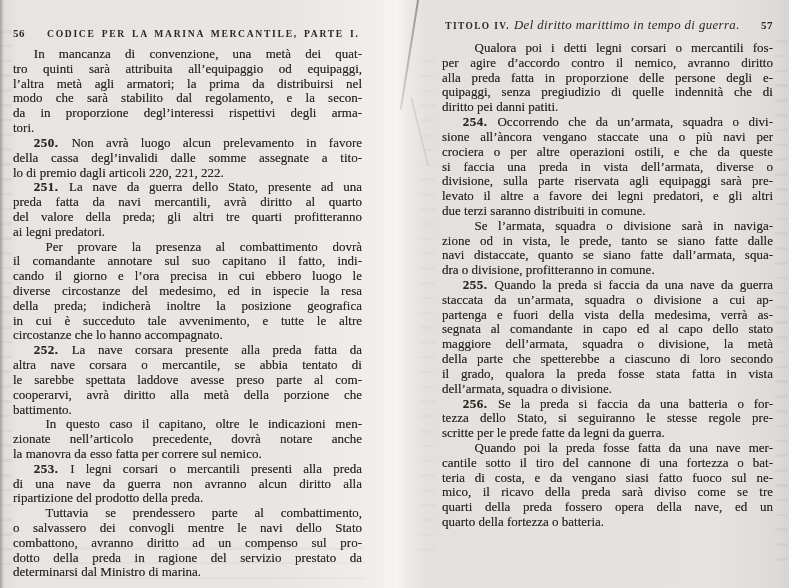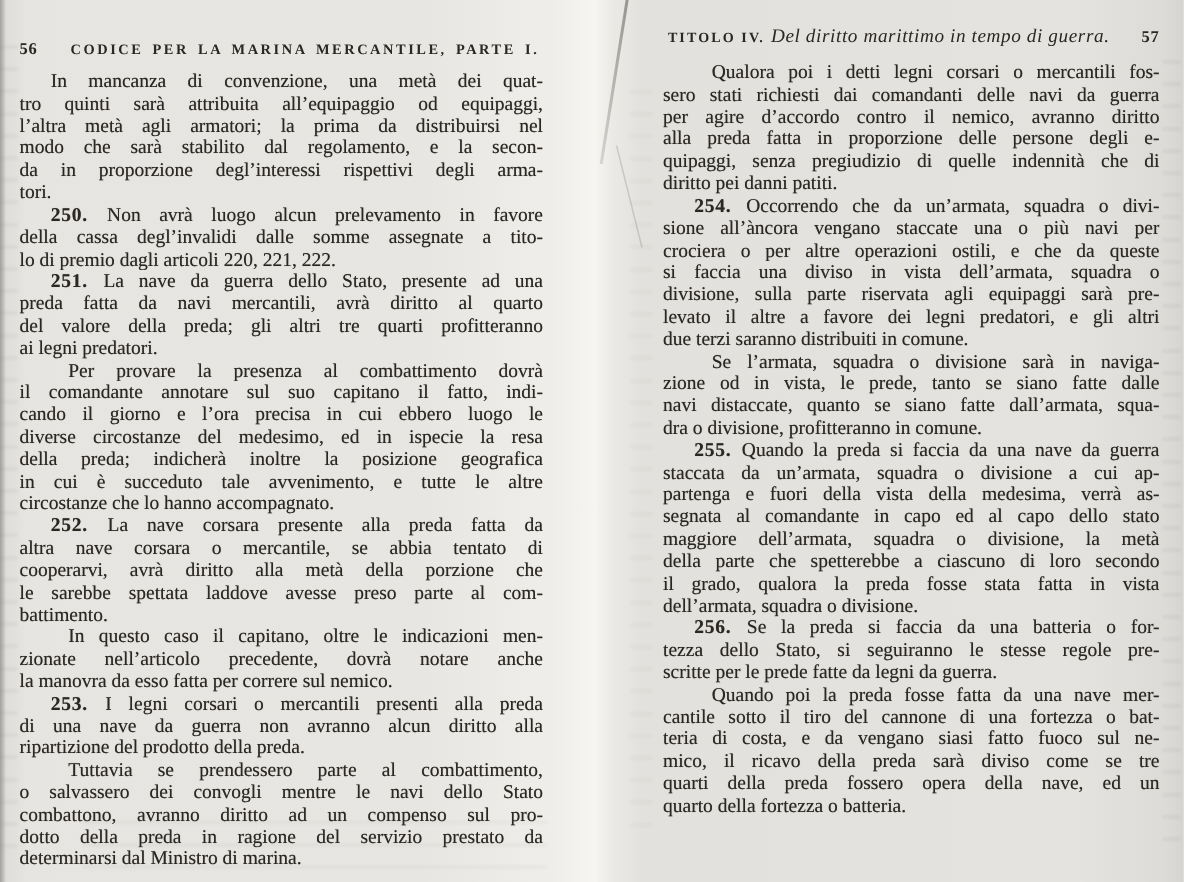--- a/index.html
+++ b/index.html
@@ -106,22 +106,22 @@
         <div class="line">il comandante annotare sul suo capitano il fatto, indi-</div>
         <div class="line">cando il giorno e l’ora precisa in cui ebbero luogo le</div>
         <div class="line">diverse circostanze del medesimo, ed in ispecie la resa</div>
         <div class="line">della preda; indicherà inoltre la posizione geografica</div>
         <div class="line">in cui è succeduto tale avvenimento, e tutte le altre</div>
         <div class="line last">circostanze che lo hanno accompagnato.</div>
       </div>
       <div class="para">
         <div class="line indent"><span class="artnum">252. </span>La nave corsara presente alla preda fatta da</div>
         <div class="line">altra nave corsara o mercantile, se abbia tentato di</div>
+        <div class="line">le sarebbe spettata laddove avesse preso parte al com-</div>
         <div class="line">cooperarvi, avrà diritto alla metà della porzione che</div>
-        <div class="line">le sarebbe spettata laddove avesse preso parte al com-</div>
         <div class="line last">battimento.</div>
       </div>
       <div class="para">
         <div class="line indent-deep">In questo caso il capitano, oltre le indicazioni men-</div>
         <div class="line">zionate nell’articolo precedente, dovrà notare anche</div>
         <div class="line last">la manovra da esso fatta per correre sul nemico.</div>
       </div>
       <div class="para">
         <div class="line indent"><span class="artnum">253. </span>I legni corsari o mercantili presenti alla preda</div>
         <div class="line">di una nave da guerra non avranno alcun diritto alla</div>
@@ -141,31 +141,30 @@
   <div class="running-header">
     <span class="rh-center">
       <span class="rh-label">TITOLO IV.</span>
       <span class="rh-italic">Del diritto marittimo in tempo di guerra.</span>
     </span>
     <span class="pagenum">57</span>
   </div>
   <div class="body-text" id="right-body">
       <div class="para">
         <div class="line indent-deep">Qualora poi i detti legni corsari o mercantili fos-</div>
-        <div class="line">sero stati richiesti dai comandanti delle navi da guerra</div>
         <div class="line">per agire d’accordo contro il nemico, avranno diritto</div>
         <div class="line">alla preda fatta in proporzione delle persone degli e-</div>
         <div class="line">quipaggi, senza pregiudizio di quelle indennità che di</div>
         <div class="line last">diritto pei danni patiti.</div>
       </div>
       <div class="para">
         <div class="line indent"><span class="artnum">254. </span>Occorrendo che da un’armata, squadra o divi-</div>
         <div class="line">sione all’àncora vengano staccate una o più navi per</div>
         <div class="line">crociera o per altre operazioni ostili, e che da queste</div>
-        <div class="line">si faccia una diviso in vista dell’armata, squadra o</div>
+        <div class="line">si faccia una preda in vista dell’armata, diverse o</div>
         <div class="line">divisione, sulla parte riservata agli equipaggi sarà pre-</div>
         <div class="line">levato il altre a favore dei legni predatori, e gli altri</div>
         <div class="line last">due terzi saranno distribuiti in comune.</div>
       </div>
       <div class="para">
         <div class="line indent-deep">Se l’armata, squadra o divisione sarà in naviga-</div>
         <div class="line">zione od in vista, le prede, tanto se siano fatte dalle</div>
         <div class="line">navi distaccate, quanto se siano fatte dall’armata, squa-</div>
         <div class="line last">dra o divisione, profitteranno in comune.</div>
       </div>

